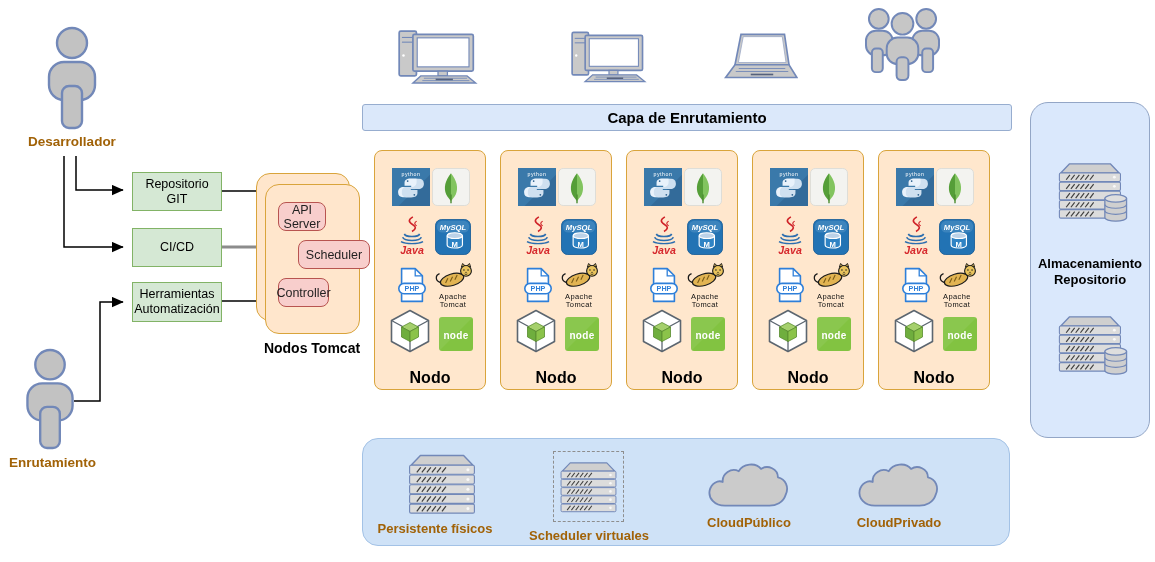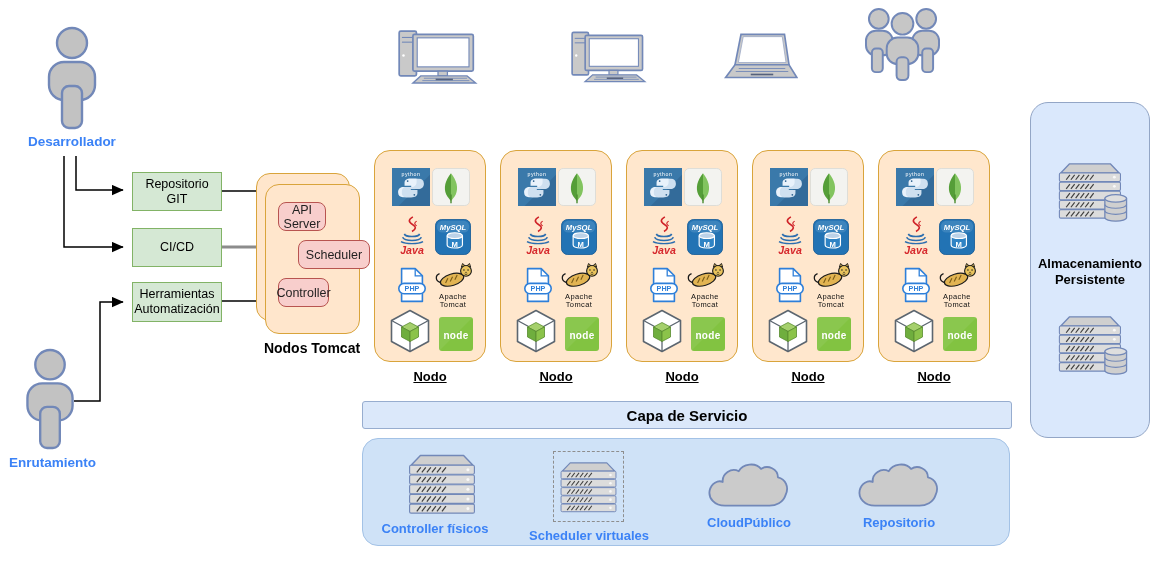--- a/index.html
+++ b/index.html
@@ -14,37 +14,37 @@
   .layer-bar{background:#dbe8fa;border:1px solid #97adcf;border-radius:3px;
     font-size:15px;font-weight:600;color:#000;}
   .master-box{position:absolute;background:#ffe6cc;border:1.5px solid #d9a43b;
     border-radius:14px;box-sizing:border-box;}
   .pink{background:#f8cecc;border:1.5px solid #b85450;border-radius:8px;
     font-size:12.5px;color:#1f1f1f;}
   .panel-blue{position:absolute;box-sizing:border-box;background:#cfe2f7;
     border:1px solid #a3c2e6;border-radius:16px;}
   .storage-panel{position:absolute;box-sizing:border-box;background:#dae8fc;
     border:1px solid #93a6c6;border-radius:18px;}
-  .node-box{position:absolute;top:0;width:112px;height:212px;background:#ffe7cd;
-    border:1.6px solid #d9a43b;border-radius:16px;box-sizing:border-box;}
+  .node-box{position:absolute;top:0;width:112px;height:240px;background:#ffe7cd;
+    border:1.6px solid #d9a43b;border-radius:8px;box-sizing:border-box;}
   .blue-label{position:absolute;text-align:center;font-weight:bold;font-size:13px;
-    color:#3b82f6;}
+    color:#a16207;}
   .black-label{position:absolute;text-align:center;font-weight:bold;color:#000;}
   .dashed-box{position:absolute;border:1.5px dashed #8e8e8e;box-sizing:border-box;}
   .n-icon{position:absolute;}
   .n-python{left:17px;top:17px;}
   .n-mongo{left:57px;top:17px;}
   .n-java{left:20px;top:64px;}
   .n-mysql{left:60px;top:68px;}
   .n-php{left:21px;top:114px;}
   .n-tomcat{left:55px;top:112px;width:46px;text-align:center;}
   .tomcat-text{font-size:7.5px;line-height:8px;color:#111;letter-spacing:.4px;}
   .n-cube{left:14px;top:158px;}
   .n-node{left:64px;top:166px;}
-  .n-label{left:0;right:0;top:218px;font-size:13px;text-decoration:underline;}
+  .n-label{left:0;right:0;top:218px;font-size:16px;}
   #nodes-row{position:absolute;left:362px;top:150px;width:651px;height:242px;}
   .hidden-defs{position:absolute;width:0;height:0;overflow:hidden;}
 </style>
 </head>
 <body>
 
 <div class="canvas">
 
   <svg class="hidden-defs" aria-hidden="true">
     <defs>
@@ -238,20 +238,21 @@
   <svg class="abs" style="left:571px;top:27px;" width="76" height="57">
       <use href="#sym-desktop"></use>
     </svg>
   <svg class="abs" style="left:720px;top:30px;" width="78" height="53">
       <use href="#sym-laptop"></use>
     </svg>
   <svg class="abs" style="left:864px;top:7px;" width="77" height="75">
       <use href="#sym-people"></use>
     </svg>
 
+  <div class="box layer-bar" style="left:362px;top:104px;width:650px;height:27px;">Capa de Enrutamiento</div>
 
   <div id="nodes-row">
     <div class="node-box" style="left: 12px;">
       <svg class="n-icon n-python" width="38" height="38">
           <use href="#sym-python"></use>
         </svg>
       <svg class="n-icon n-mongo" width="38" height="38">
           <use href="#sym-mongo"></use>
         </svg>
       <svg class="n-icon n-java" width="34" height="42">
@@ -401,47 +402,46 @@
       <svg class="n-icon n-cube" width="42" height="44">
           <use href="#sym-cube"></use>
         </svg>
       <svg class="n-icon n-node" width="34" height="34">
           <use href="#sym-node"></use>
         </svg>
       <div class="black-label n-label">Nodo</div>
     </div>
   </div>
 
-  <div class="box layer-bar" style="left:362px;top:401px;width:650px;height:28px;">Capa de Servicio</div>
 
   <div class="panel-blue" style="left:362px;top:438px;width:648px;height:108px;"></div>
 
   <svg class="abs" style="left:406px;top:452px;" width="72" height="64">
       <use href="#sym-rack"></use>
     </svg>
-  <div class="blue-label" style="left:370px;top:521px;width:130px;">Controller físicos</div>
+  <div class="blue-label" style="left:370px;top:521px;width:130px;">Persistente físicos</div>
 
   <div class="dashed-box" style="left:553px;top:451px;width:71px;height:71px;"></div>
   <svg class="abs" style="left:558px;top:458px;" width="61" height="58">
       <use href="#sym-rack"></use>
     </svg>
   <div class="blue-label" style="left:528px;top:528px;width:122px;">Scheduler virtuales</div>
 
   <svg class="abs" style="left:702px;top:457px;" width="92" height="56">
       <use href="#sym-cloud"></use>
     </svg>
   <div class="blue-label" style="left:703px;top:515px;width:92px;text-align:center;">CloudPúblico</div>
 
   <svg class="abs" style="left:852px;top:457px;" width="92" height="56">
       <use href="#sym-cloud"></use>
     </svg>
-  <div class="blue-label" style="left:853px;top:515px;width:92px;">Repositorio</div>
+  <div class="blue-label" style="left:853px;top:515px;width:92px;">CloudPrivado</div>
 
   <div class="storage-panel" style="left:1030px;top:102px;width:120px;height:336px;"></div>
   <svg class="abs" style="left:1056px;top:157px;" width="76" height="72">
       <use href="#sym-rack-disks"></use>
     </svg>
-  <div class="black-label" style="left:1036px;top:256px;width:108px;font-size:13px;line-height:1.25;">Almacenamiento Persistente</div>
+  <div class="black-label" style="left:1036px;top:256px;width:108px;font-size:13px;line-height:1.25;">Almacenamiento Repositorio</div>
   <svg class="abs" style="left:1056px;top:310px;" width="76" height="72">
       <use href="#sym-rack-disks"></use>
     </svg>
 
 </div>
 
 </body></html>

